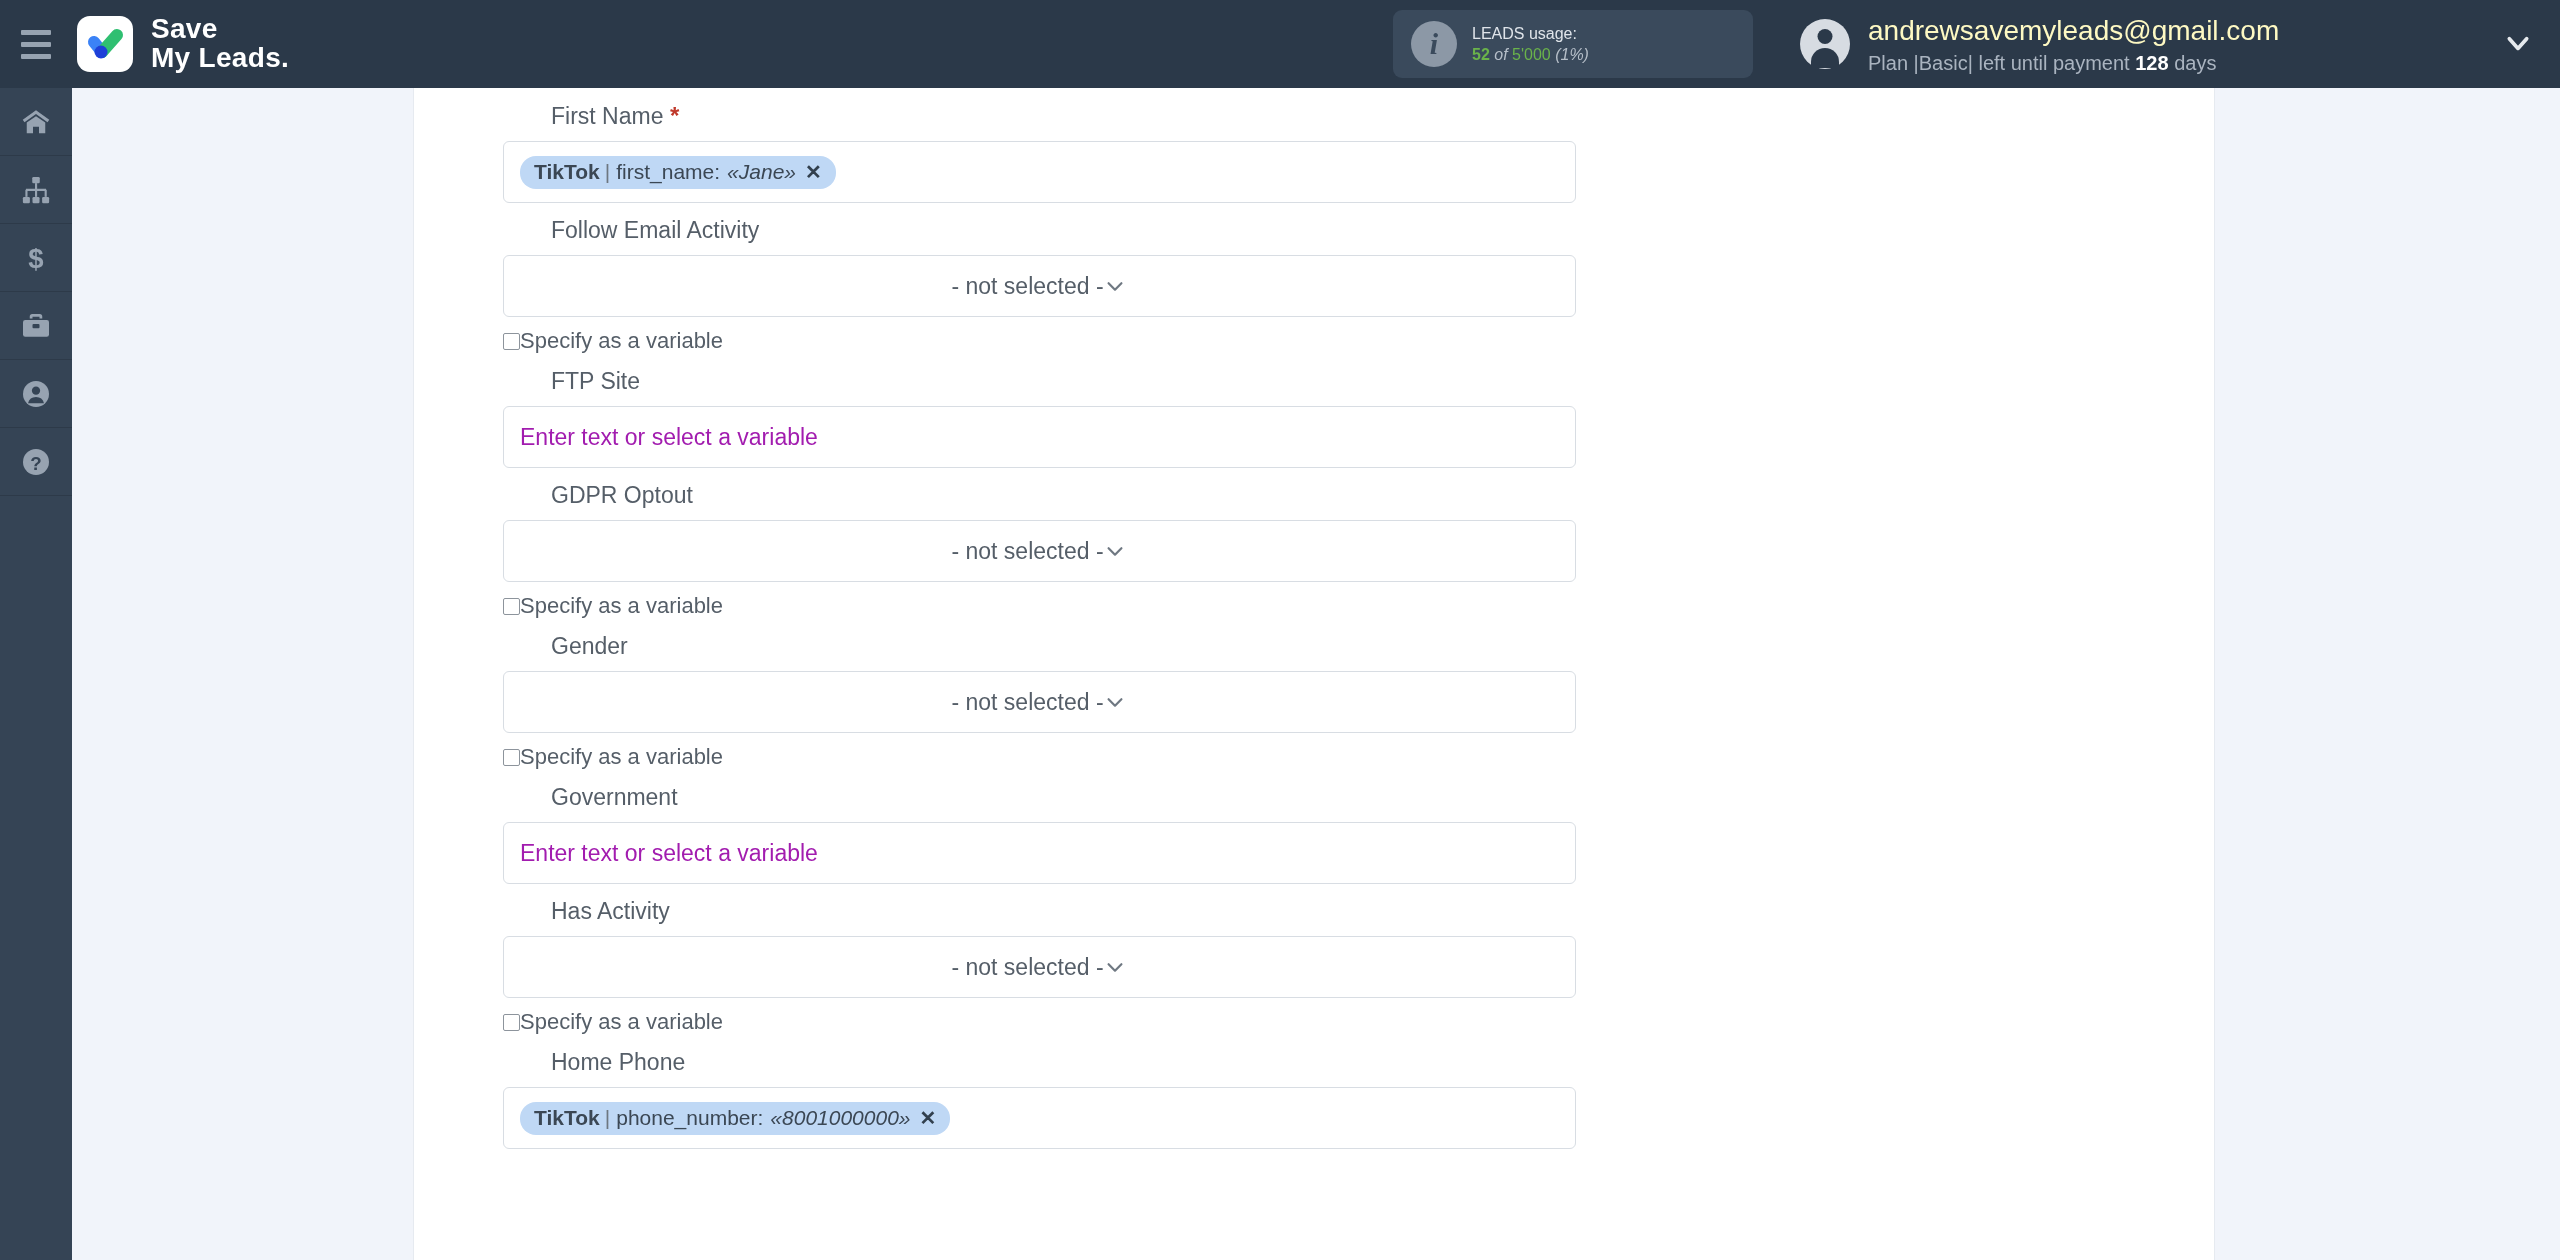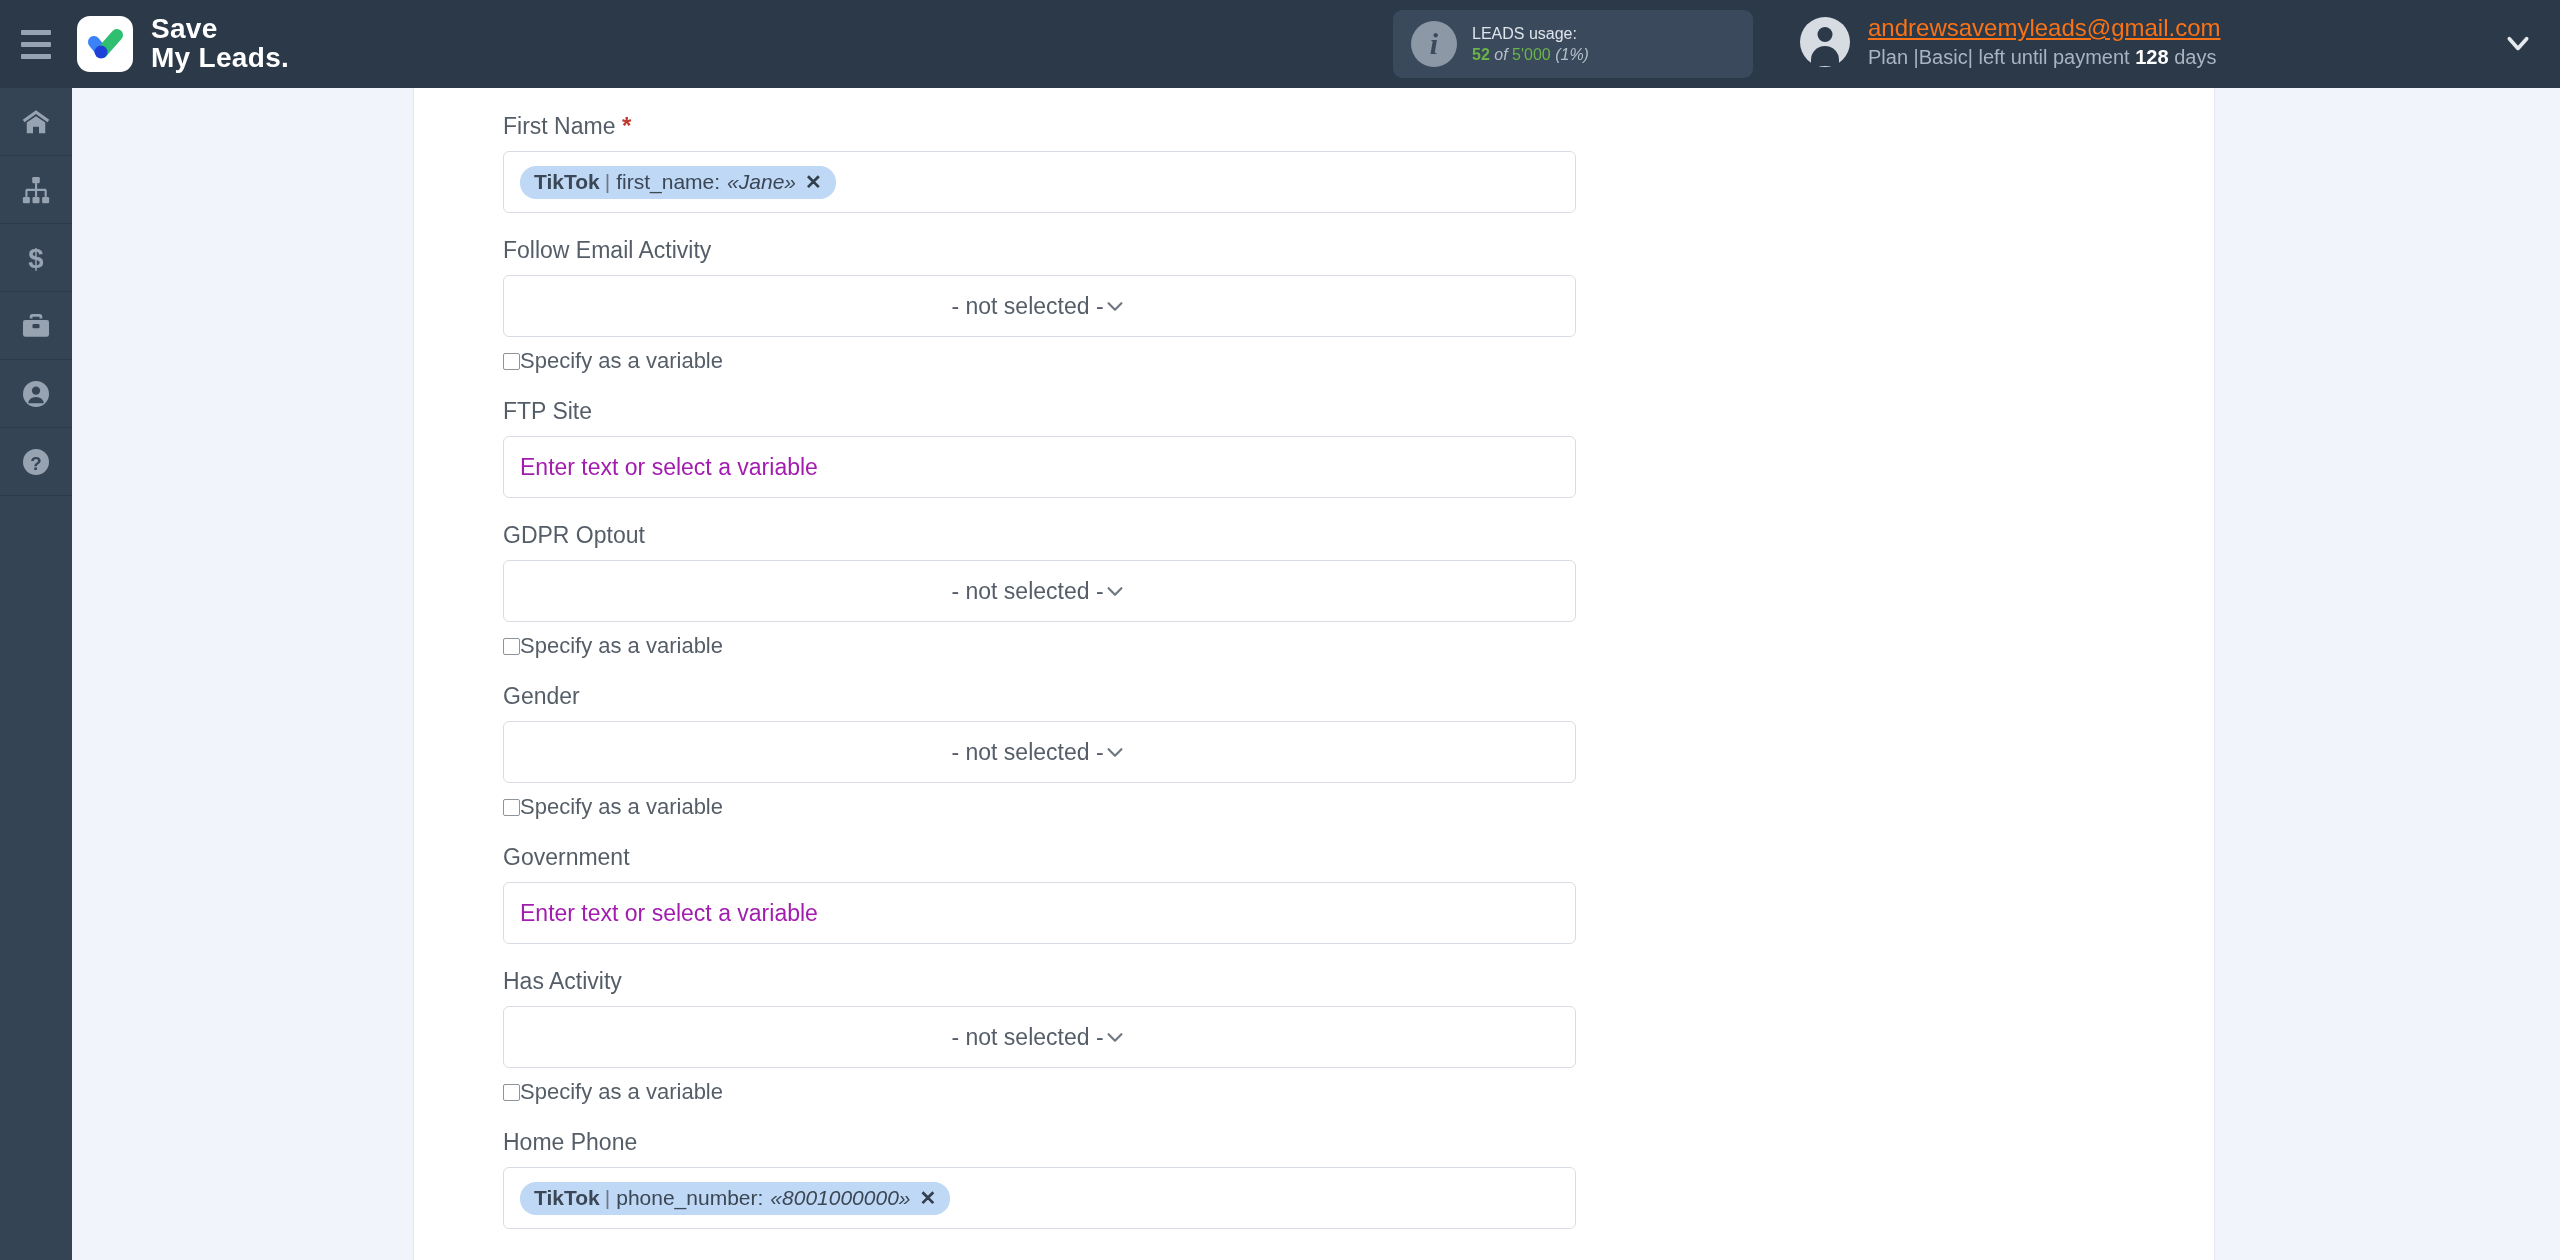--- a/index.html
+++ b/index.html
@@ -72,21 +72,21 @@
     content: ""; position: absolute; left: 50%; top: 10px;
     transform: translateX(-50%);
     width: 15px; height: 15px; border-radius: 50%; background: #2b3949;
   }
   #avatar::after {
     content: ""; position: absolute; left: 50%; top: 29px;
     transform: translateX(-50%);
     width: 28px; height: 20px; border-radius: 14px 14px 0 0; background: #2b3949;
   }
   #acct-lines { line-height: 1.35; }
-  #acct-email { color: #f97316; font-size: 24px; text-decoration: underline; }
+  #acct-email { color: #fef9c3; font-size: 28px; }
   #acct-plan { color: #aab4c0; font-size: 20px; }
   #acct-plan b { color: #ffffff; }
   #header-caret {
     position: absolute; left: 2505px; top: 30px;
     width: 26px; height: 26px; cursor: pointer;
   }
 
   
   #sidebar {
     position: absolute; left: 0; top: 88px;
@@ -115,21 +115,21 @@
   }
 
   #form {
     position: absolute; left: 89px; top: 0;
     width: 1100px;
   }
 
   .field { margin-bottom: 0; }
   .field-label {
     color: #555e68; font-size: 23px;
-    padding-top: 24px; padding-bottom: 11px;
+    padding-top: 14px; padding-bottom: 11px; margin-left: 48px;
   }
   .req-star { color: #c0392b; font-size: 24px; font-weight: bold; }
 
   .tag-input, .text-input, .select-box {
     width: 1073px; height: 62px;
     border: 1px solid #d8dde3; border-radius: 6px;
     background: #ffffff;
     display: flex; align-items: center;
     padding: 0 16px;
   }

